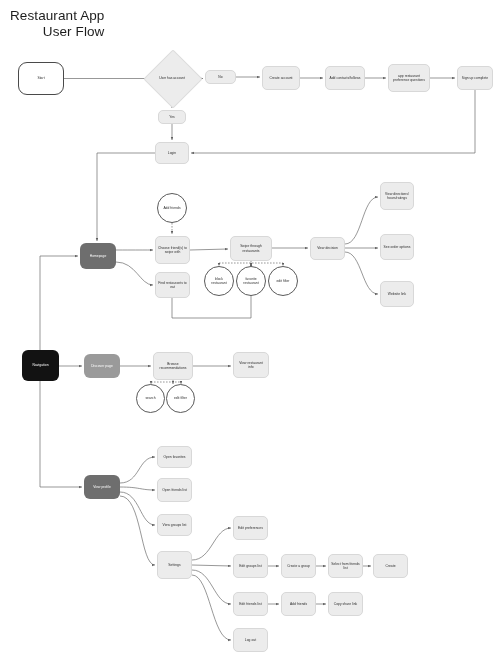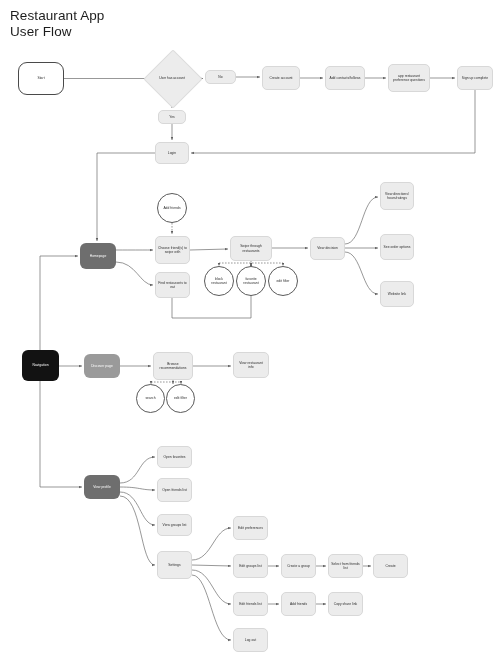--- a/index.html
+++ b/index.html
@@ -1,21 +1,21 @@
 <!DOCTYPE html>
 <html><head>
 <meta charset="utf-8">
 <style>
   html,body{margin:0;padding:0;background:#ffffff;}
   body{width:500px;height:665px;position:relative;overflow:hidden;
        font-family:"Liberation Sans","DejaVu Sans",sans-serif;color:#1a1a1a;}
   #canvas{position:absolute;left:0;top:0;width:500px;height:665px;}
   #svg-layer{position:absolute;left:0;top:0;width:500px;height:665px;pointer-events:none;}
   #title{position:absolute;left:10px;top:8px;font-size:13.5px;line-height:15.5px;
-         color:#1d1d1d;letter-spacing:.1px;white-space:pre-line;}
+         color:#1d1d1d;letter-spacing:.1px;white-space:pre-line;text-align:right;}
   .node{position:absolute;box-sizing:border-box;display:flex;align-items:center;
         justify-content:center;text-align:center;overflow:hidden;}
   .node .lbl{display:block;width:100%;padding:0 2px;font-size:3.3px;line-height:4.4px;
              letter-spacing:.05px;word-wrap:break-word;}
   .rect{background:#ececec;border:0.6px solid #d8d8d8;border-radius:5px;color:#2a2a2a;}
   .rect.start{background:#ffffff;border:0.8px solid #4a4a4a;border-radius:9px;}
   .rect.dark{background:#121212;color:#ffffff;border:none;border-radius:6px;}
   .rect.gray-dark{background:#6e6e6e;color:#ffffff;border:none;border-radius:6px;}
   .rect.gray-mid{background:#9a9a9a;color:#ffffff;border:none;border-radius:6px;}
   .circle{background:#ffffff;border:0.7px solid #5a5a5a;border-radius:50%;color:#2a2a2a;}

